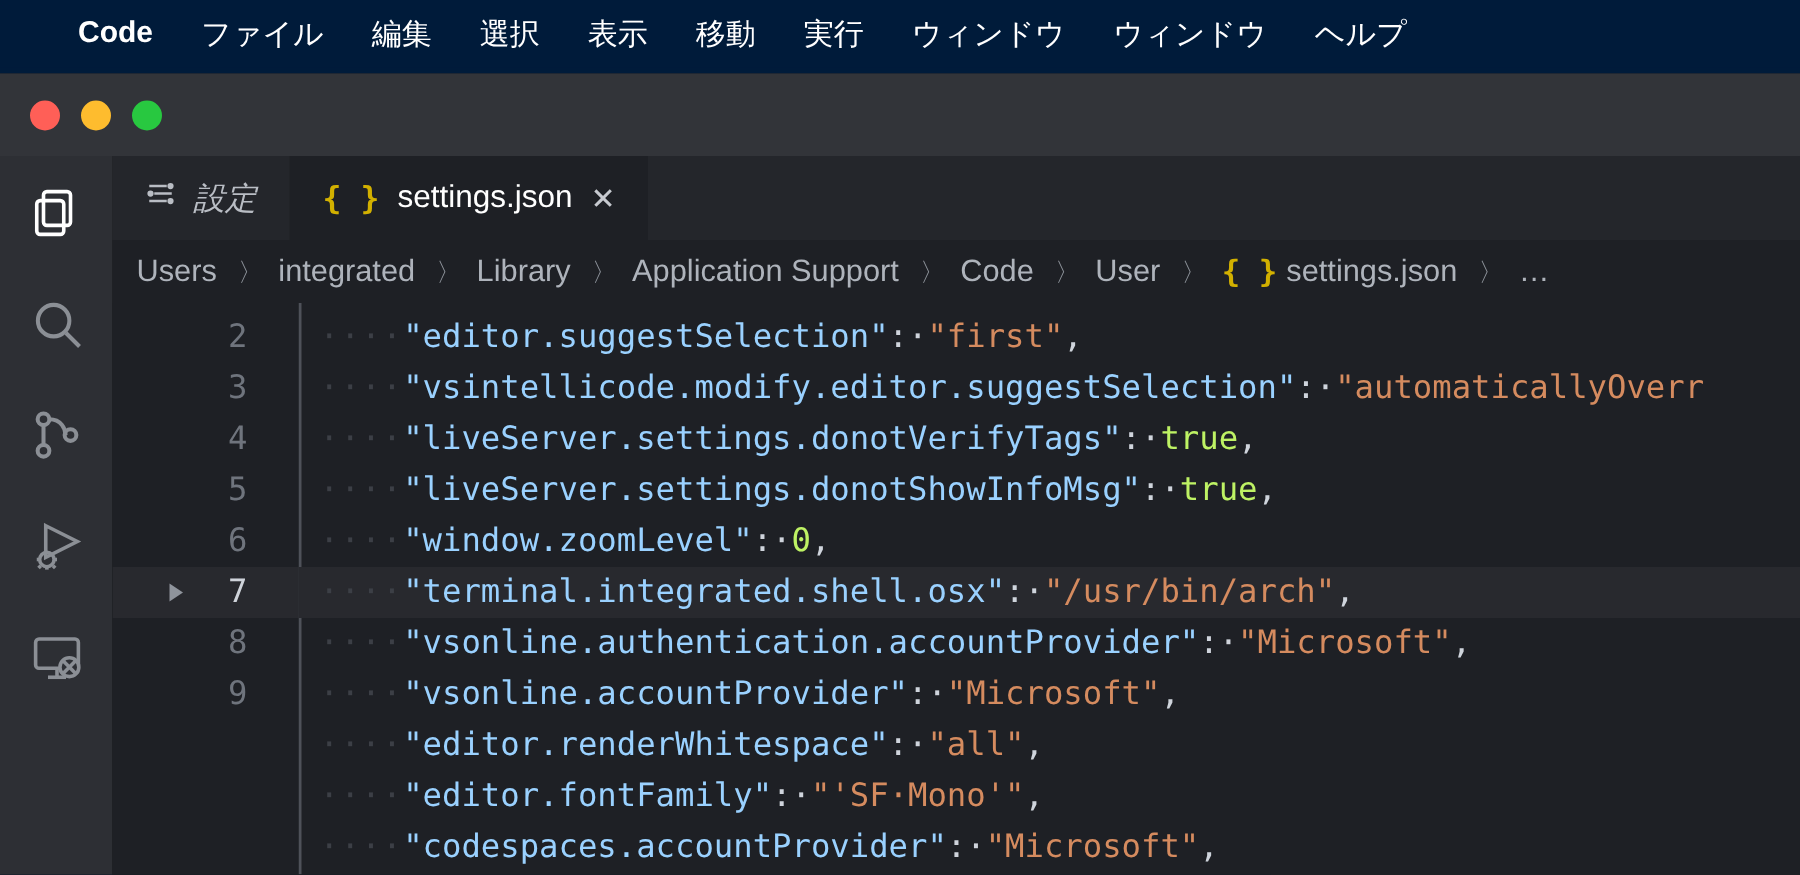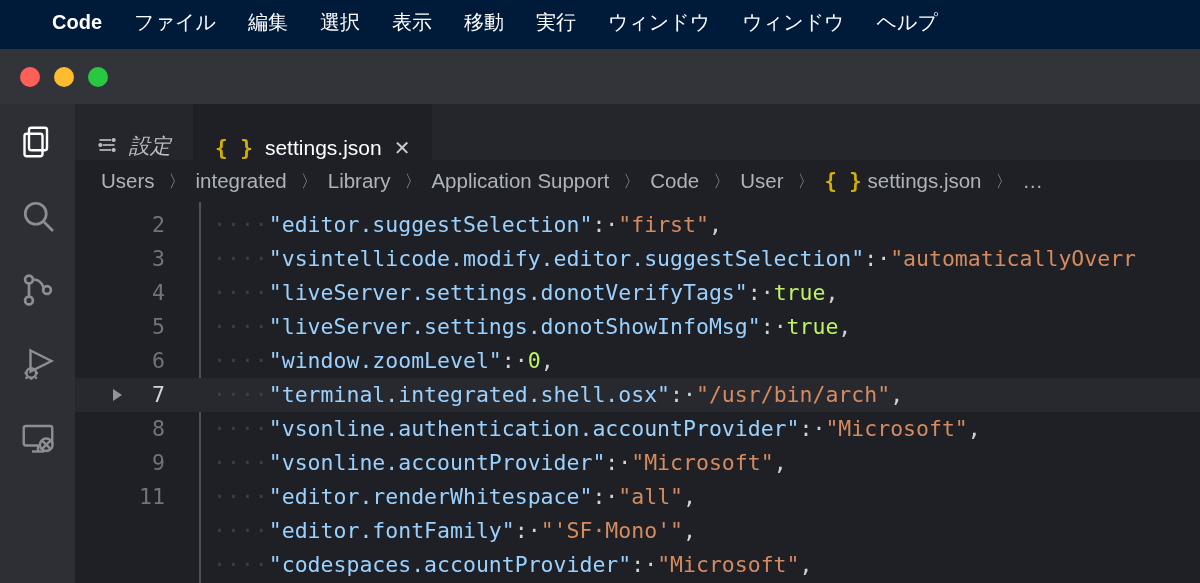--- a/index.html
+++ b/index.html
@@ -63,42 +63,42 @@
 
   .main { flex: 1; display: flex; flex-direction: column; background: #1e2025; min-width: 0; }
 
   
   .tabs-row {
     height: 56px;
     background: #24262b;
     display: flex;
   }
   .tab {
-    display: flex; align-items: flex-end; gap: 12px;
+    display: flex; align-items: center; gap: 12px;
     padding: 0 22px;
     font-size: 21px; color: #b9bdc4;
   }
   .tab.settings-tab {
     font-style: italic; color: #b9bdc4;
     background: #24262b;
   }
   .tab.active-tab {
     background: #1e2025;
     color: #ffffff;
   }
   .tab .braces { color: #d2b000; font-weight: 700; font-family: ui-monospace, monospace; }
   .tab .close-x { font-size: 20px; color: #c7cad0; }
   .tab .hamburger { font-size: 20px; color: #b9bdc4; }
 
   
   .breadcrumbs {
     height: 42px;
     background: #1e2025;
     display: flex; align-items: center;
-    padding: 0 16px 0 26px;
+    padding: 0 16px 0 16px;
     font-size: 20.5px; color: #aeb3bb;
     overflow: hidden; white-space: nowrap;
   }
   .breadcrumbs .crumb { margin-right: 4px; }
   .breadcrumbs .chev { margin: 0 10px; color: #8d929a; font-size: 17px; }
   .breadcrumbs .braces { color: #d2b000; font-weight: 700; font-family: ui-monospace, monospace; margin-right: 6px; }
   .breadcrumbs .ellipsis { color: #aeb3bb; }
 
   
   .editor {
@@ -278,20 +278,19 @@
       <div class="editor">
         <div class="gutter" id="gutter">
             <div>2</div>
             <div>3</div>
             <div>4</div>
             <div>5</div>
             <div>6</div>
             <div class="cur">7</div>
             <div>8</div>
             <div>9</div>
-            <div>11</div>
           </div>
         <div class="code" id="code"><div class="line"><span class="indent-dots">····</span><span class="tk-key">"editor.suggestSelection"</span><span class="tk-punc">:</span><span class="tk-punc">·</span><span class="tk-str">"first"</span><span class="tk-punc">,</span></div><div class="line"><span class="indent-dots">····</span><span class="tk-key">"vsintellicode.modify.editor.suggestSelection"</span><span class="tk-punc">:</span><span class="tk-punc">·</span><span class="tk-str">"automaticallyOverr</span></div><div class="line"><span class="indent-dots">····</span><span class="tk-key">"liveServer.settings.donotVerifyTags"</span><span class="tk-punc">:</span><span class="tk-punc">·</span><span class="tk-bool">true</span><span class="tk-punc">,</span></div><div class="line"><span class="indent-dots">····</span><span class="tk-key">"liveServer.settings.donotShowInfoMsg"</span><span class="tk-punc">:</span><span class="tk-punc">·</span><span class="tk-bool">true</span><span class="tk-punc">,</span></div><div class="line"><span class="indent-dots">····</span><span class="tk-key">"window.zoomLevel"</span><span class="tk-punc">:</span><span class="tk-punc">·</span><span class="tk-num">0</span><span class="tk-punc">,</span></div><div class="line cur"><span class="indent-dots">····</span><span class="tk-key">"terminal.integrated.shell.osx"</span><span class="tk-punc">:</span><span class="tk-punc">·</span><span class="tk-str">"/usr/bin/arch"</span><span class="tk-punc">,</span></div><div class="line"><span class="indent-dots">····</span><span class="tk-key">"vsonline.authentication.accountProvider"</span><span class="tk-punc">:</span><span class="tk-punc">·</span><span class="tk-str">"Microsoft"</span><span class="tk-punc">,</span></div><div class="line"><span class="indent-dots">····</span><span class="tk-key">"vsonline.accountProvider"</span><span class="tk-punc">:</span><span class="tk-punc">·</span><span class="tk-str">"Microsoft"</span><span class="tk-punc">,</span></div><div class="line"><span class="indent-dots">····</span><span class="tk-key">"editor.renderWhitespace"</span><span class="tk-punc">:</span><span class="tk-punc">·</span><span class="tk-str">"all"</span><span class="tk-punc">,</span></div><div class="line"><span class="indent-dots">····</span><span class="tk-key">"editor.fontFamily"</span><span class="tk-punc">:</span><span class="tk-punc">·</span><span class="tk-str">"'SF·Mono'"</span><span class="tk-punc">,</span></div><div class="line"><span class="indent-dots">····</span><span class="tk-key">"codespaces.accountProvider"</span><span class="tk-punc">:</span><span class="tk-punc">·</span><span class="tk-str">"Microsoft"</span><span class="tk-punc">,</span></div></div>
       </div>
 
     </div>
   </div>
 </div>
 
 </body></html>

